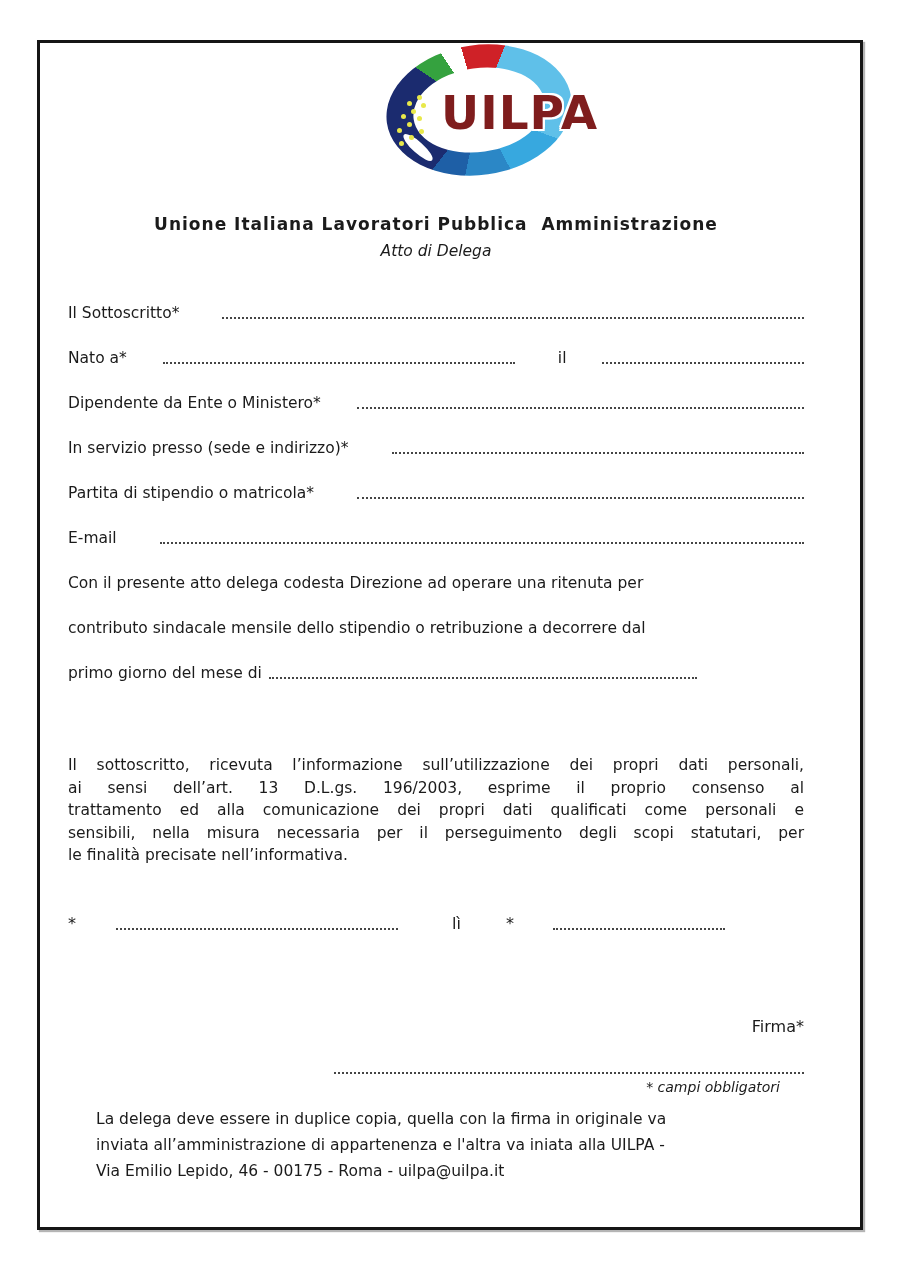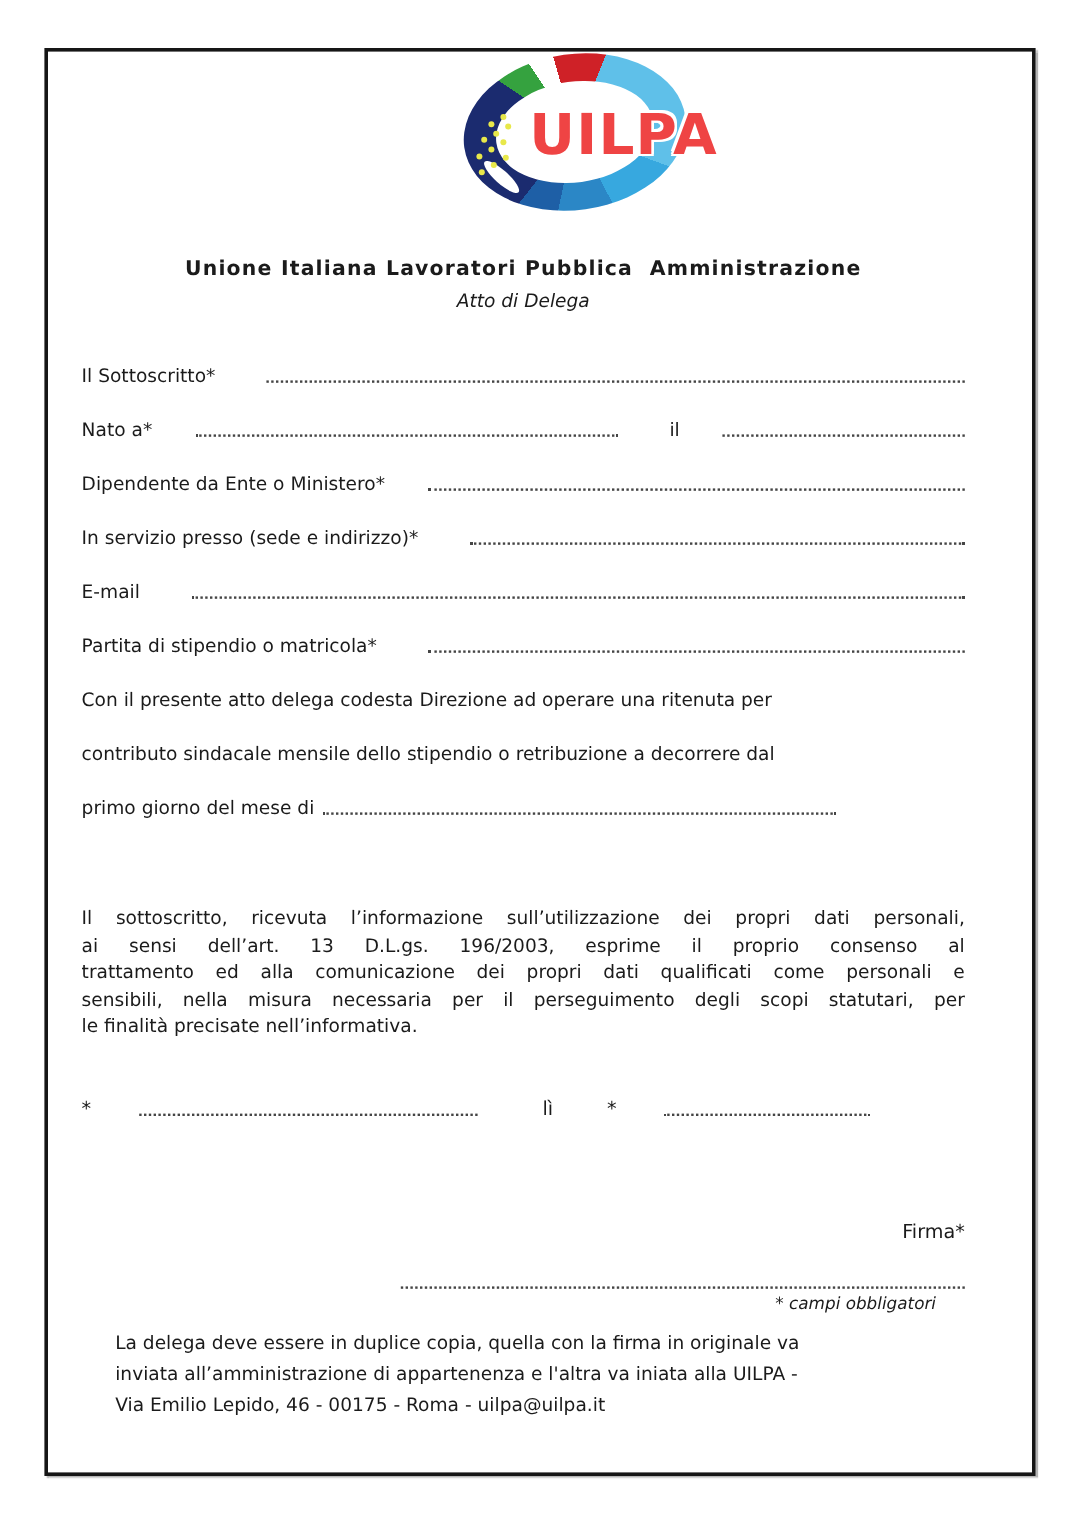--- a/index.html
+++ b/index.html
@@ -21,21 +21,21 @@
           #1b2b6f 226deg 312deg,
           #35a23f 312deg 334deg,
           #ffffff 334deg 352deg,
           #cf2127 352deg 360deg);}
   .hole{position:absolute;left:27px;right:27px;top:23px;bottom:23px;background:#fff;border-radius:50%;}
   .twist{position:absolute;left:13px;top:97px;width:38px;height:11px;background:#fff;
          border-radius:50%;transform:rotate(42deg);}
   .stars{position:absolute;inset:0;}
   .star{position:absolute;width:5px;height:5px;border-radius:50%;background:#e8e84a;}
   .logo-text{position:absolute;left:55px;top:40px;font-size:47px;font-weight:bold;
-             letter-spacing:1px;color:#ef4444;
+             letter-spacing:1px;color:#7f1d1d;
              text-shadow:-2px 0 0 #fff,2px 0 0 #fff,0 -2px 0 #fff,0 2px 0 #fff,
                          -2px -2px 0 #fff,2px 2px 0 #fff,-2px 2px 0 #fff,2px -2px 0 #fff;}
 
   
   .title{margin-top:39px;text-align:center;font-weight:bold;font-size:17px;
          letter-spacing:1px;white-space:pre;}
   .subtitle{margin-top:8px;text-align:center;font-style:italic;font-size:15.5px;}
 
   
   .rows{margin-top:42px;font-size:15.5px;}
@@ -109,25 +109,25 @@
       </div>
       <div class="row">
         <span class="lbl">Dipendente da Ente o Ministero*</span>
         <span class="dots grow"></span>
       </div>
       <div class="row">
         <span class="lbl">In servizio presso (sede e indirizzo)*</span>
         <span class="dots grow gap"></span>
       </div>
       <div class="row">
-        <span class="lbl">E-mail</span>
+        <span class="lbl">Partita di stipendio o matricola*</span>
         <span class="dots grow gap"></span>
       </div>
       <div class="row">
-        <span class="lbl">Partita di stipendio o matricola*</span>
+        <span class="lbl">E-mail</span>
         <span class="dots grow gap"></span>
       </div>
     </div>
 
     <div class="delega">
       <div class="line">Con il presente atto delega codesta Direzione ad operare una ritenuta per</div>
       <div class="line">contributo sindacale mensile dello stipendio o retribuzione a decorrere dal</div>
       <div class="line">
         <span class="lbl">primo giorno del mese di</span>
         <span class="dots w-mese gap"></span>

